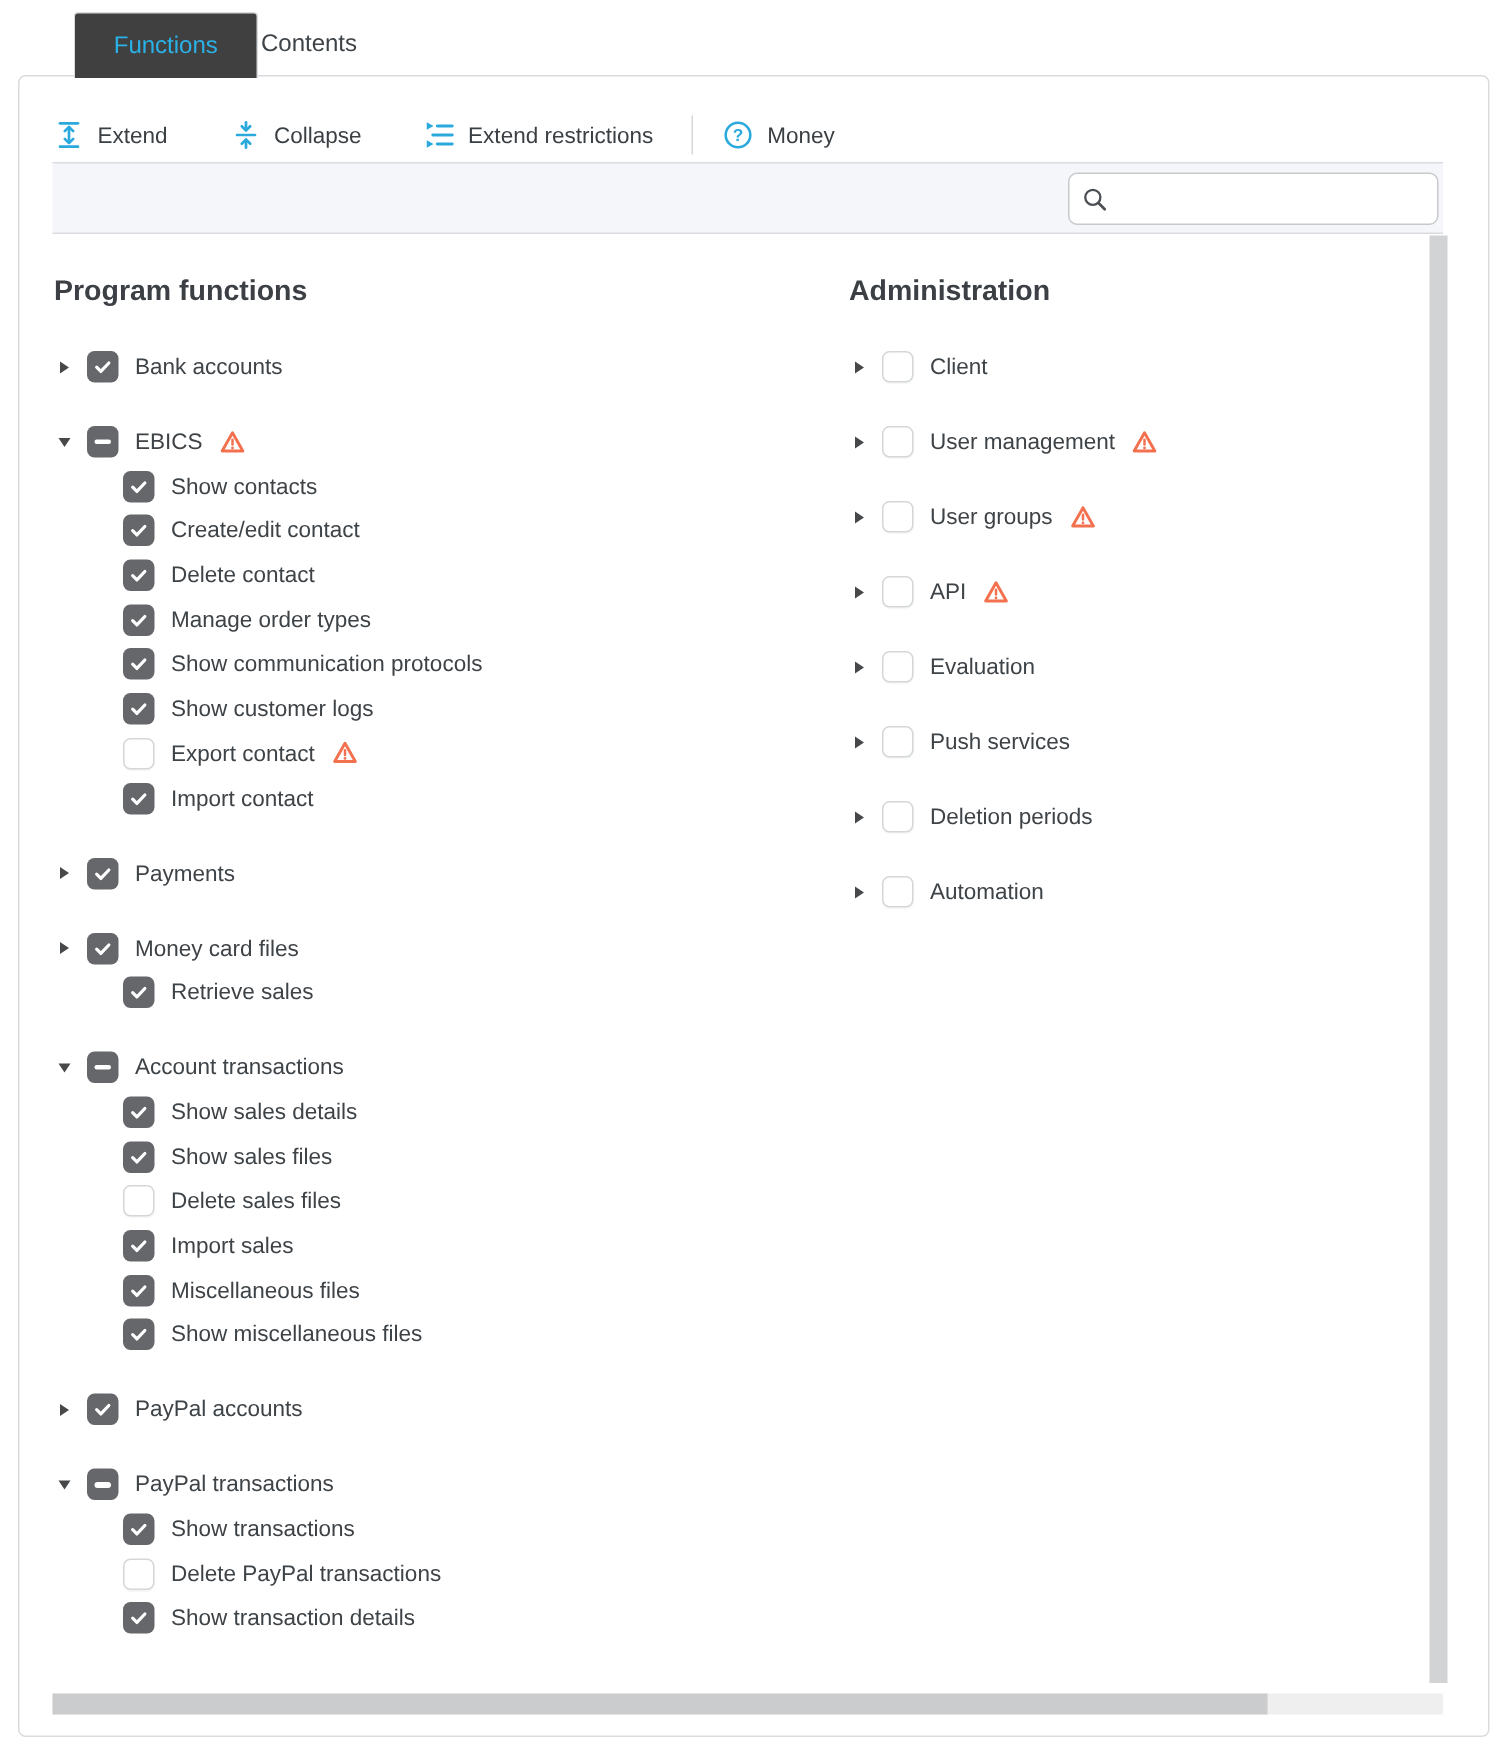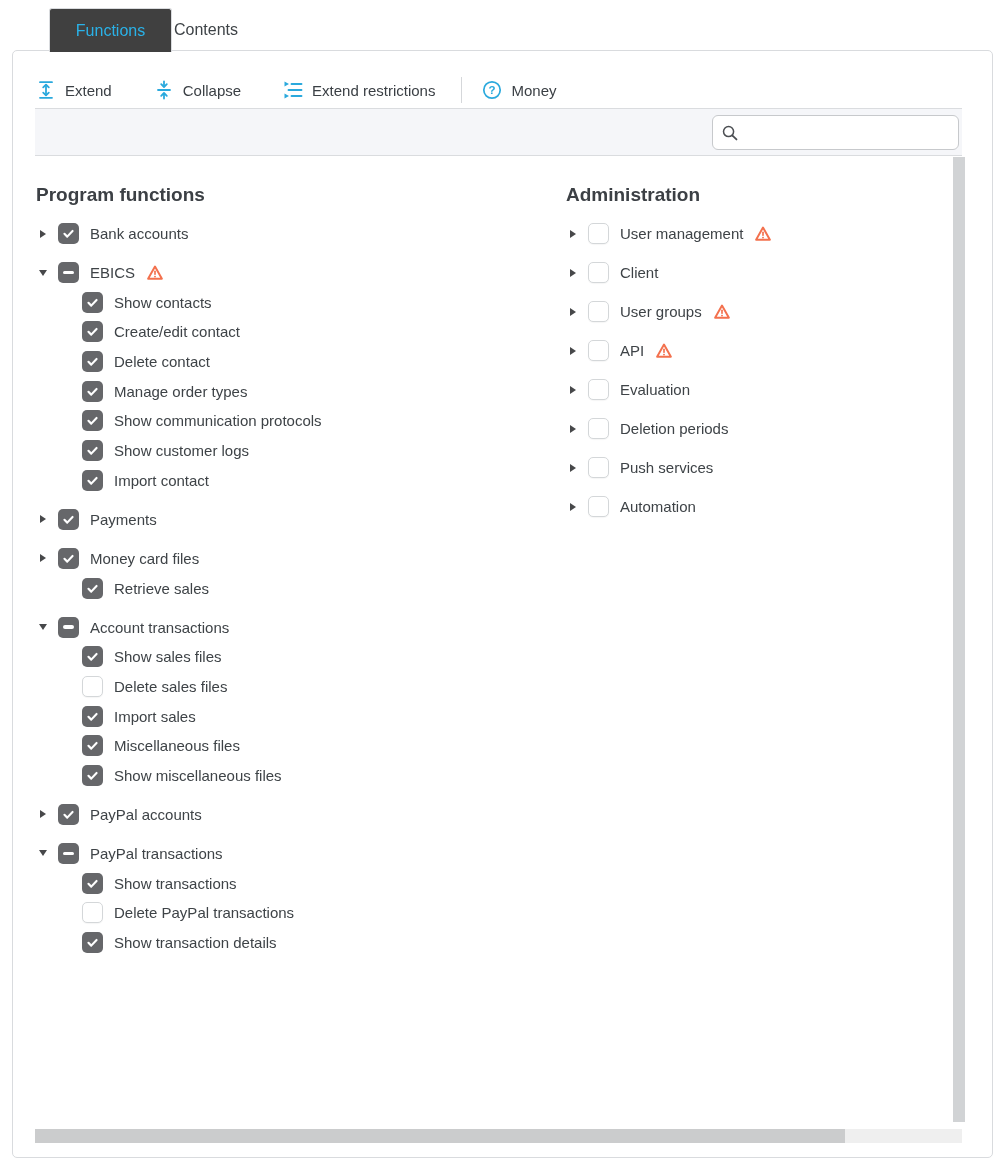--- a/index.html
+++ b/index.html
@@ -48,21 +48,21 @@
   .searchbox input{
     border:none;outline:none;flex:1;font-size:14px;background:transparent;
     font-family:"Liberation Sans","DejaVu Sans",sans-serif;color:#3e4347;
   }
   
   .col{position:absolute;top:157px;}
   .col-left{left:36px;width:470px;}
   .col-right{left:566px;width:380px;}
   .col-title{padding-top:28px;font-size:19px;font-weight:700;color:#3c4045;line-height:20px;}
   .row{display:flex;align-items:center;height:21px;}
-  .row.parent{margin-top:18px;}
+  .row.parent{margin-top:29px;}
   .row.child{margin-top:8.7px;padding-left:46px;}
   .caret{width:14px;height:14px;margin-right:8px;display:inline-flex;align-items:center;justify-content:center;cursor:pointer;}
   .caret.collapsed::before{content:"";border-left:6px solid #47484a;border-top:4.5px solid transparent;border-bottom:4.5px solid transparent;}
   .caret.expanded::before{content:"";border-top:6px solid #47484a;border-left:4.5px solid transparent;border-right:4.5px solid transparent;}
   .cb{
     width:21px;height:21px;border-radius:5px;box-sizing:border-box;flex:0 0 auto;
     display:inline-flex;align-items:center;justify-content:center;cursor:pointer;
   }
   .cb.checked,.cb.indeterminate{background:#66676a;}
   .cb.unchecked{background:#fff;border:1px solid #d4d7d9;box-shadow:0 1px 1px rgba(0,0,0,0.04);}
@@ -211,20 +211,29 @@
       </div>
       <div class="row child">
         <span class="cb checked">
           <svg viewBox="0 0 24 24" width="15" height="15">
             <path d="M5.5 12.5 L10 17 L18.5 8" fill="none" stroke="#fff" stroke-width="3.4" stroke-linecap="round" stroke-linejoin="round"></path>
           </svg>
         </span>
         <span class="lbl">Show customer logs</span>
       </div>
       <div class="row child">
+        <span class="cb unchecked"></span>
+        <span class="lbl">Export contact</span>
+        <svg class="warn" viewBox="0 0 24 24" width="18" height="18">
+          <path d="M12 3.4 L21.2 19.6 H2.8 Z" fill="none" stroke="#f3714e" stroke-width="2.6" stroke-linejoin="round"></path>
+          <line x1="12" y1="9.6" x2="12" y2="13.8" stroke="#f3714e" stroke-width="2.2" stroke-linecap="round"></line>
+          <circle cx="12" cy="16.8" r="1.25" fill="#f3714e"></circle>
+        </svg>
+      </div>
+      <div class="row child">
         <span class="cb checked">
           <svg viewBox="0 0 24 24" width="15" height="15">
             <path d="M5.5 12.5 L10 17 L18.5 8" fill="none" stroke="#fff" stroke-width="3.4" stroke-linecap="round" stroke-linejoin="round"></path>
           </svg>
         </span>
         <span class="lbl">Import contact</span>
       </div>
       <div class="row parent">
         <span class="caret collapsed"></span>
         <span class="cb checked">
@@ -255,20 +264,28 @@
         <span class="caret expanded"></span>
         <span class="cb indeterminate"></span>
         <span class="lbl">Account transactions</span>
       </div>
       <div class="row child">
         <span class="cb checked">
           <svg viewBox="0 0 24 24" width="15" height="15">
             <path d="M5.5 12.5 L10 17 L18.5 8" fill="none" stroke="#fff" stroke-width="3.4" stroke-linecap="round" stroke-linejoin="round"></path>
           </svg>
         </span>
+        <span class="lbl">Show sales details</span>
+      </div>
+      <div class="row child">
+        <span class="cb checked">
+          <svg viewBox="0 0 24 24" width="15" height="15">
+            <path d="M5.5 12.5 L10 17 L18.5 8" fill="none" stroke="#fff" stroke-width="3.4" stroke-linecap="round" stroke-linejoin="round"></path>
+          </svg>
+        </span>
         <span class="lbl">Show sales files</span>
       </div>
       <div class="row child">
         <span class="cb unchecked"></span>
         <span class="lbl">Delete sales files</span>
       </div>
       <div class="row child">
         <span class="cb checked">
           <svg viewBox="0 0 24 24" width="15" height="15">
             <path d="M5.5 12.5 L10 17 L18.5 8" fill="none" stroke="#fff" stroke-width="3.4" stroke-linecap="round" stroke-linejoin="round"></path>
@@ -324,38 +341,38 @@
             <path d="M5.5 12.5 L10 17 L18.5 8" fill="none" stroke="#fff" stroke-width="3.4" stroke-linecap="round" stroke-linejoin="round"></path>
           </svg>
         </span>
         <span class="lbl">Show transaction details</span>
       </div>
     </div>
 </div>
 <div class="col col-right">
   <div class="col-title">Administration</div>
   <div class="rows">
+      <div class="row parent">
+        <span class="caret collapsed"></span>
+        <span class="cb unchecked"></span>
+        <span class="lbl">Client</span>
+      </div>
       <div class="row parent">
         <span class="caret collapsed"></span>
         <span class="cb unchecked"></span>
         <span class="lbl">User management</span>
         <svg class="warn" viewBox="0 0 24 24" width="18" height="18">
           <path d="M12 3.4 L21.2 19.6 H2.8 Z" fill="none" stroke="#f3714e" stroke-width="2.6" stroke-linejoin="round"></path>
           <line x1="12" y1="9.6" x2="12" y2="13.8" stroke="#f3714e" stroke-width="2.2" stroke-linecap="round"></line>
           <circle cx="12" cy="16.8" r="1.25" fill="#f3714e"></circle>
         </svg>
       </div>
       <div class="row parent">
         <span class="caret collapsed"></span>
         <span class="cb unchecked"></span>
-        <span class="lbl">Client</span>
-      </div>
-      <div class="row parent">
-        <span class="caret collapsed"></span>
-        <span class="cb unchecked"></span>
         <span class="lbl">User groups</span>
         <svg class="warn" viewBox="0 0 24 24" width="18" height="18">
           <path d="M12 3.4 L21.2 19.6 H2.8 Z" fill="none" stroke="#f3714e" stroke-width="2.6" stroke-linejoin="round"></path>
           <line x1="12" y1="9.6" x2="12" y2="13.8" stroke="#f3714e" stroke-width="2.2" stroke-linecap="round"></line>
           <circle cx="12" cy="16.8" r="1.25" fill="#f3714e"></circle>
         </svg>
       </div>
       <div class="row parent">
         <span class="caret collapsed"></span>
         <span class="cb unchecked"></span>
@@ -367,26 +384,26 @@
         </svg>
       </div>
       <div class="row parent">
         <span class="caret collapsed"></span>
         <span class="cb unchecked"></span>
         <span class="lbl">Evaluation</span>
       </div>
       <div class="row parent">
         <span class="caret collapsed"></span>
         <span class="cb unchecked"></span>
+        <span class="lbl">Push services</span>
+      </div>
+      <div class="row parent">
+        <span class="caret collapsed"></span>
+        <span class="cb unchecked"></span>
         <span class="lbl">Deletion periods</span>
-      </div>
-      <div class="row parent">
-        <span class="caret collapsed"></span>
-        <span class="cb unchecked"></span>
-        <span class="lbl">Push services</span>
       </div>
       <div class="row parent">
         <span class="caret collapsed"></span>
         <span class="cb unchecked"></span>
         <span class="lbl">Automation</span>
       </div>
     </div>
 </div>
 
 <div class="vscroll-thumb"></div>

